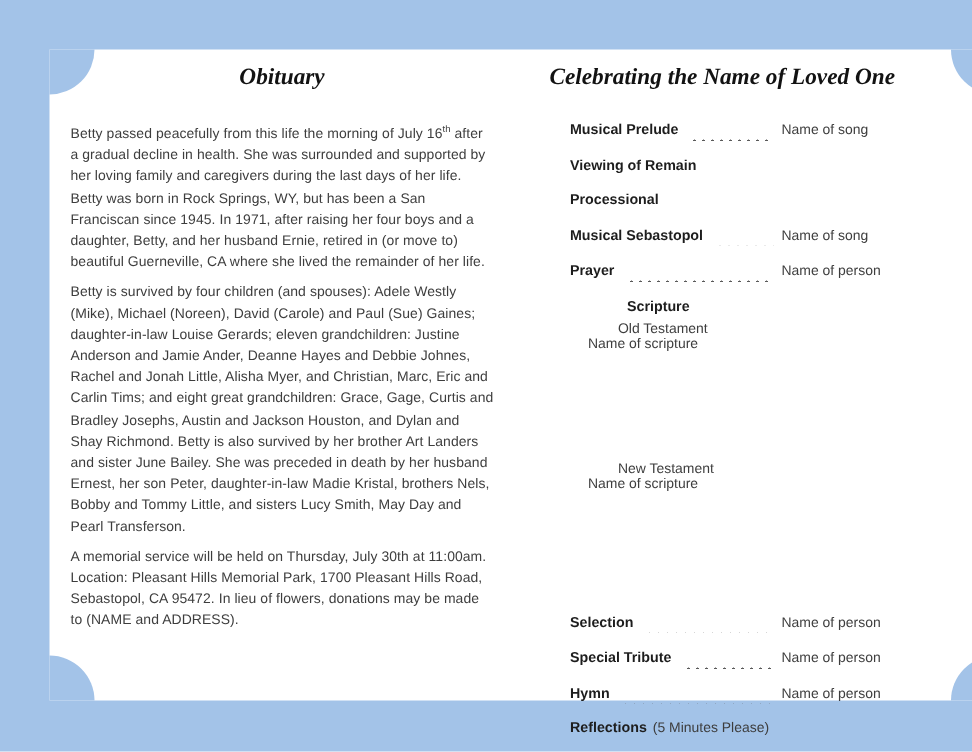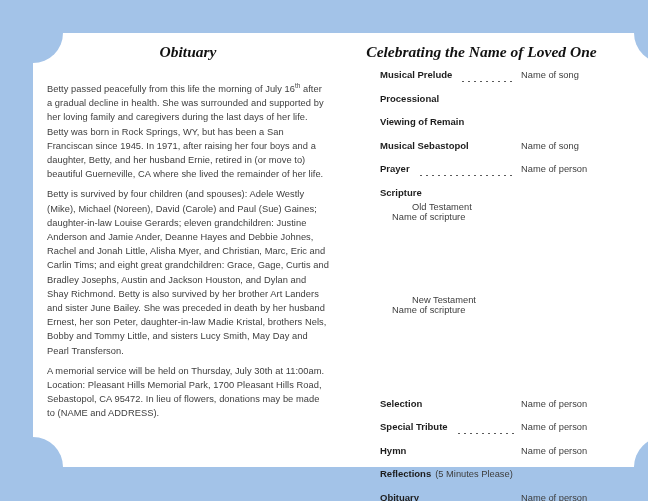--- a/index.html
+++ b/index.html
@@ -36,21 +36,21 @@
     font-size:9.3px; line-height:14.2px; color:#3d3d3d;
     margin-bottom:6px;
     letter-spacing:0.05px;
   }
   .obit-par sup { font-size:6.3px; vertical-align:super; line-height:0; }
 
   
   .right-page {
     position:absolute; left:327px; top:10px; width:243px;
   }
-  .right-page .page-title { margin-bottom:8px; }
+  .right-page .page-title { margin-bottom:20px; }
   .row {
     display:flex; align-items:baseline;
     margin-bottom:11px;
     min-height:12.6px;
   }
   .row .lbl {
     font-weight:bold; font-size:9.5px; color:#1d1d1d;
     white-space:nowrap;
     padding-left:20px;
   }
@@ -64,21 +64,21 @@
     background-image:radial-gradient(circle, #5a5a5a 0.9px, transparent 1.1px);
     background-size:6px 12px;
     background-position:0 7px;
     background-repeat:repeat-x;
   }
   .row .val {
     width:82px; flex:0 0 82px;
     font-size:9.3px; color:#3d3d3d;
     white-space:nowrap;
   }
-  .row.scripture-head { margin-bottom:2px; }
+  .row.scripture-head { margin-bottom:2px;margin-left:38px; }
   .row.sub { margin-bottom:1px; padding-left:32px;flex-direction:column; }
   .row.sub .lbl { font-weight:normal; color:#3d3d3d; font-size:9.3px; }
   .row.sub.last { margin-bottom:11px; }
 </style>
 </head>
 <body>
 
 <div class="card">
   <div class="notch notch-tl"></div>
   <div class="notch notch-tr"></div>
@@ -95,25 +95,25 @@
   <div class="right-page">
     <div class="page-title">Celebrating the Name of Loved One</div>
 
     <div class="row">
       <span class="lbl">Musical Prelude</span>
       <span class="dots"></span>
       <span class="val">Name of song</span>
     </div>
 
     <div class="row">
-      <span class="lbl">Processional</span>
+      <span class="lbl">Viewing of Remain</span>
     </div>
 
     <div class="row">
-      <span class="lbl">Viewing of Remain</span>
+      <span class="lbl">Processional</span>
     </div>
 
 
     <div class="row">
       <span class="lbl">Musical Sebastopol</span>
       <span class="dots"></span>
       <span class="val">Name of song</span>
     </div>
 
     <div class="row">

